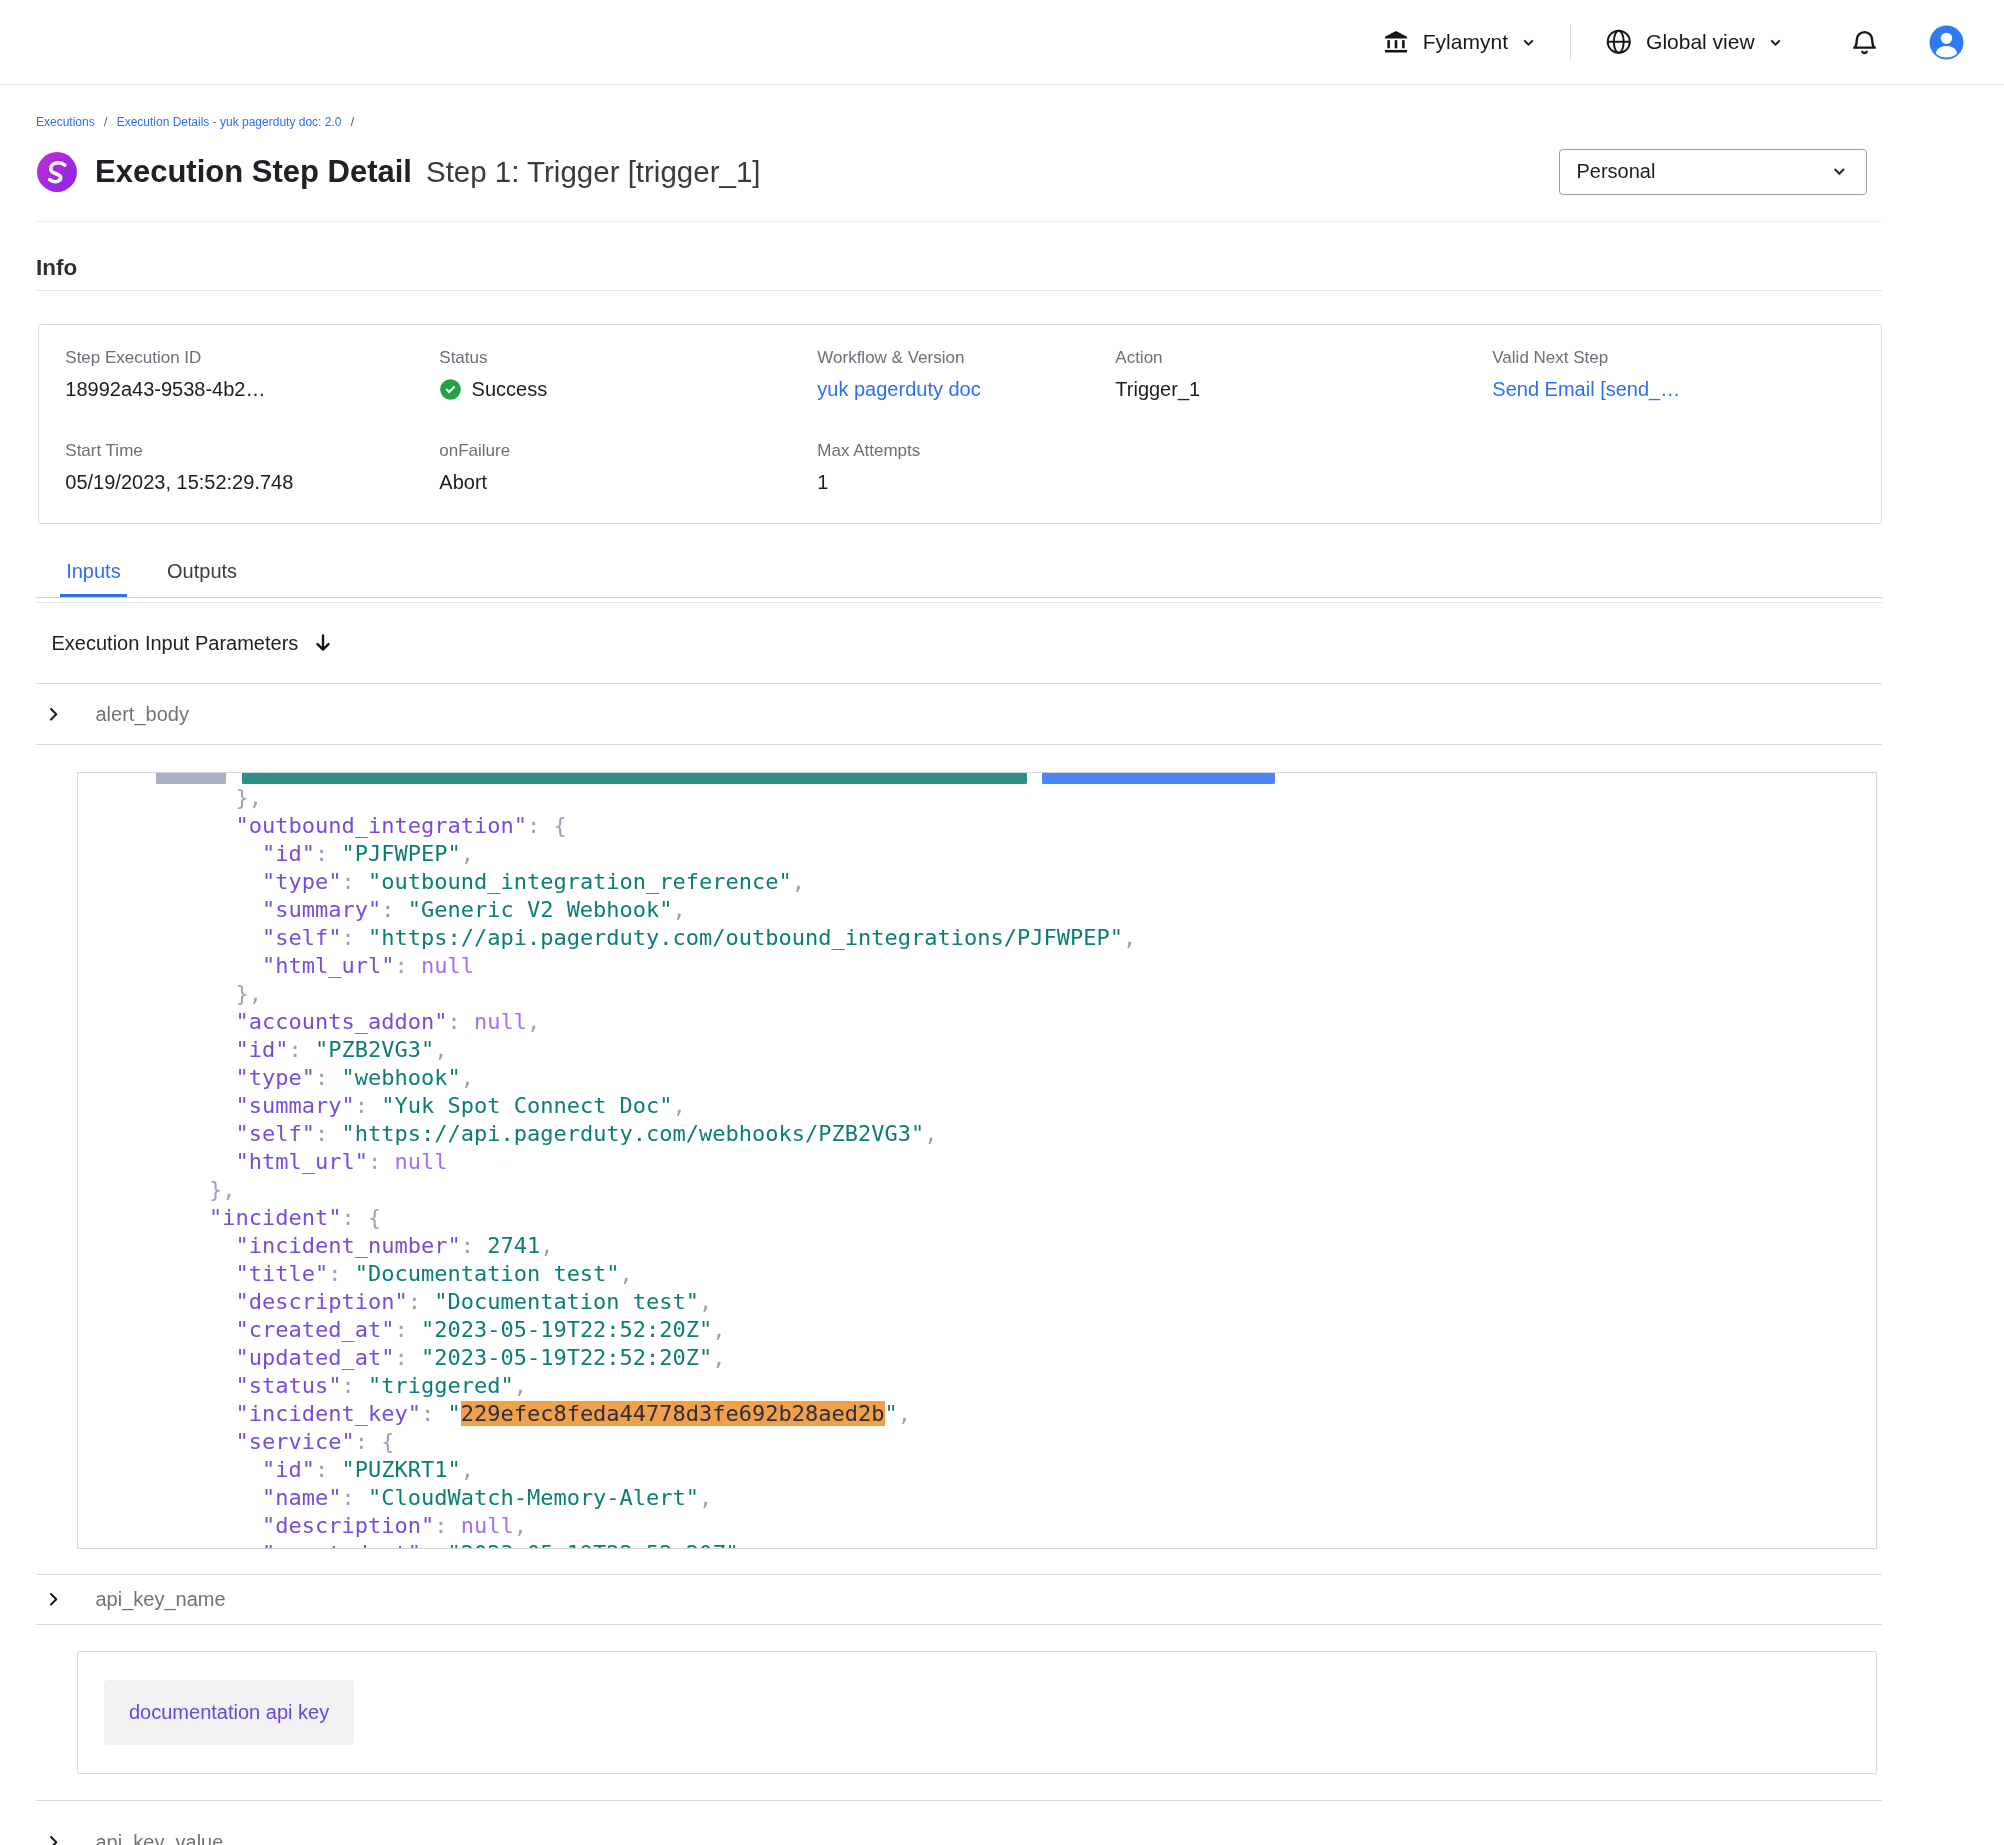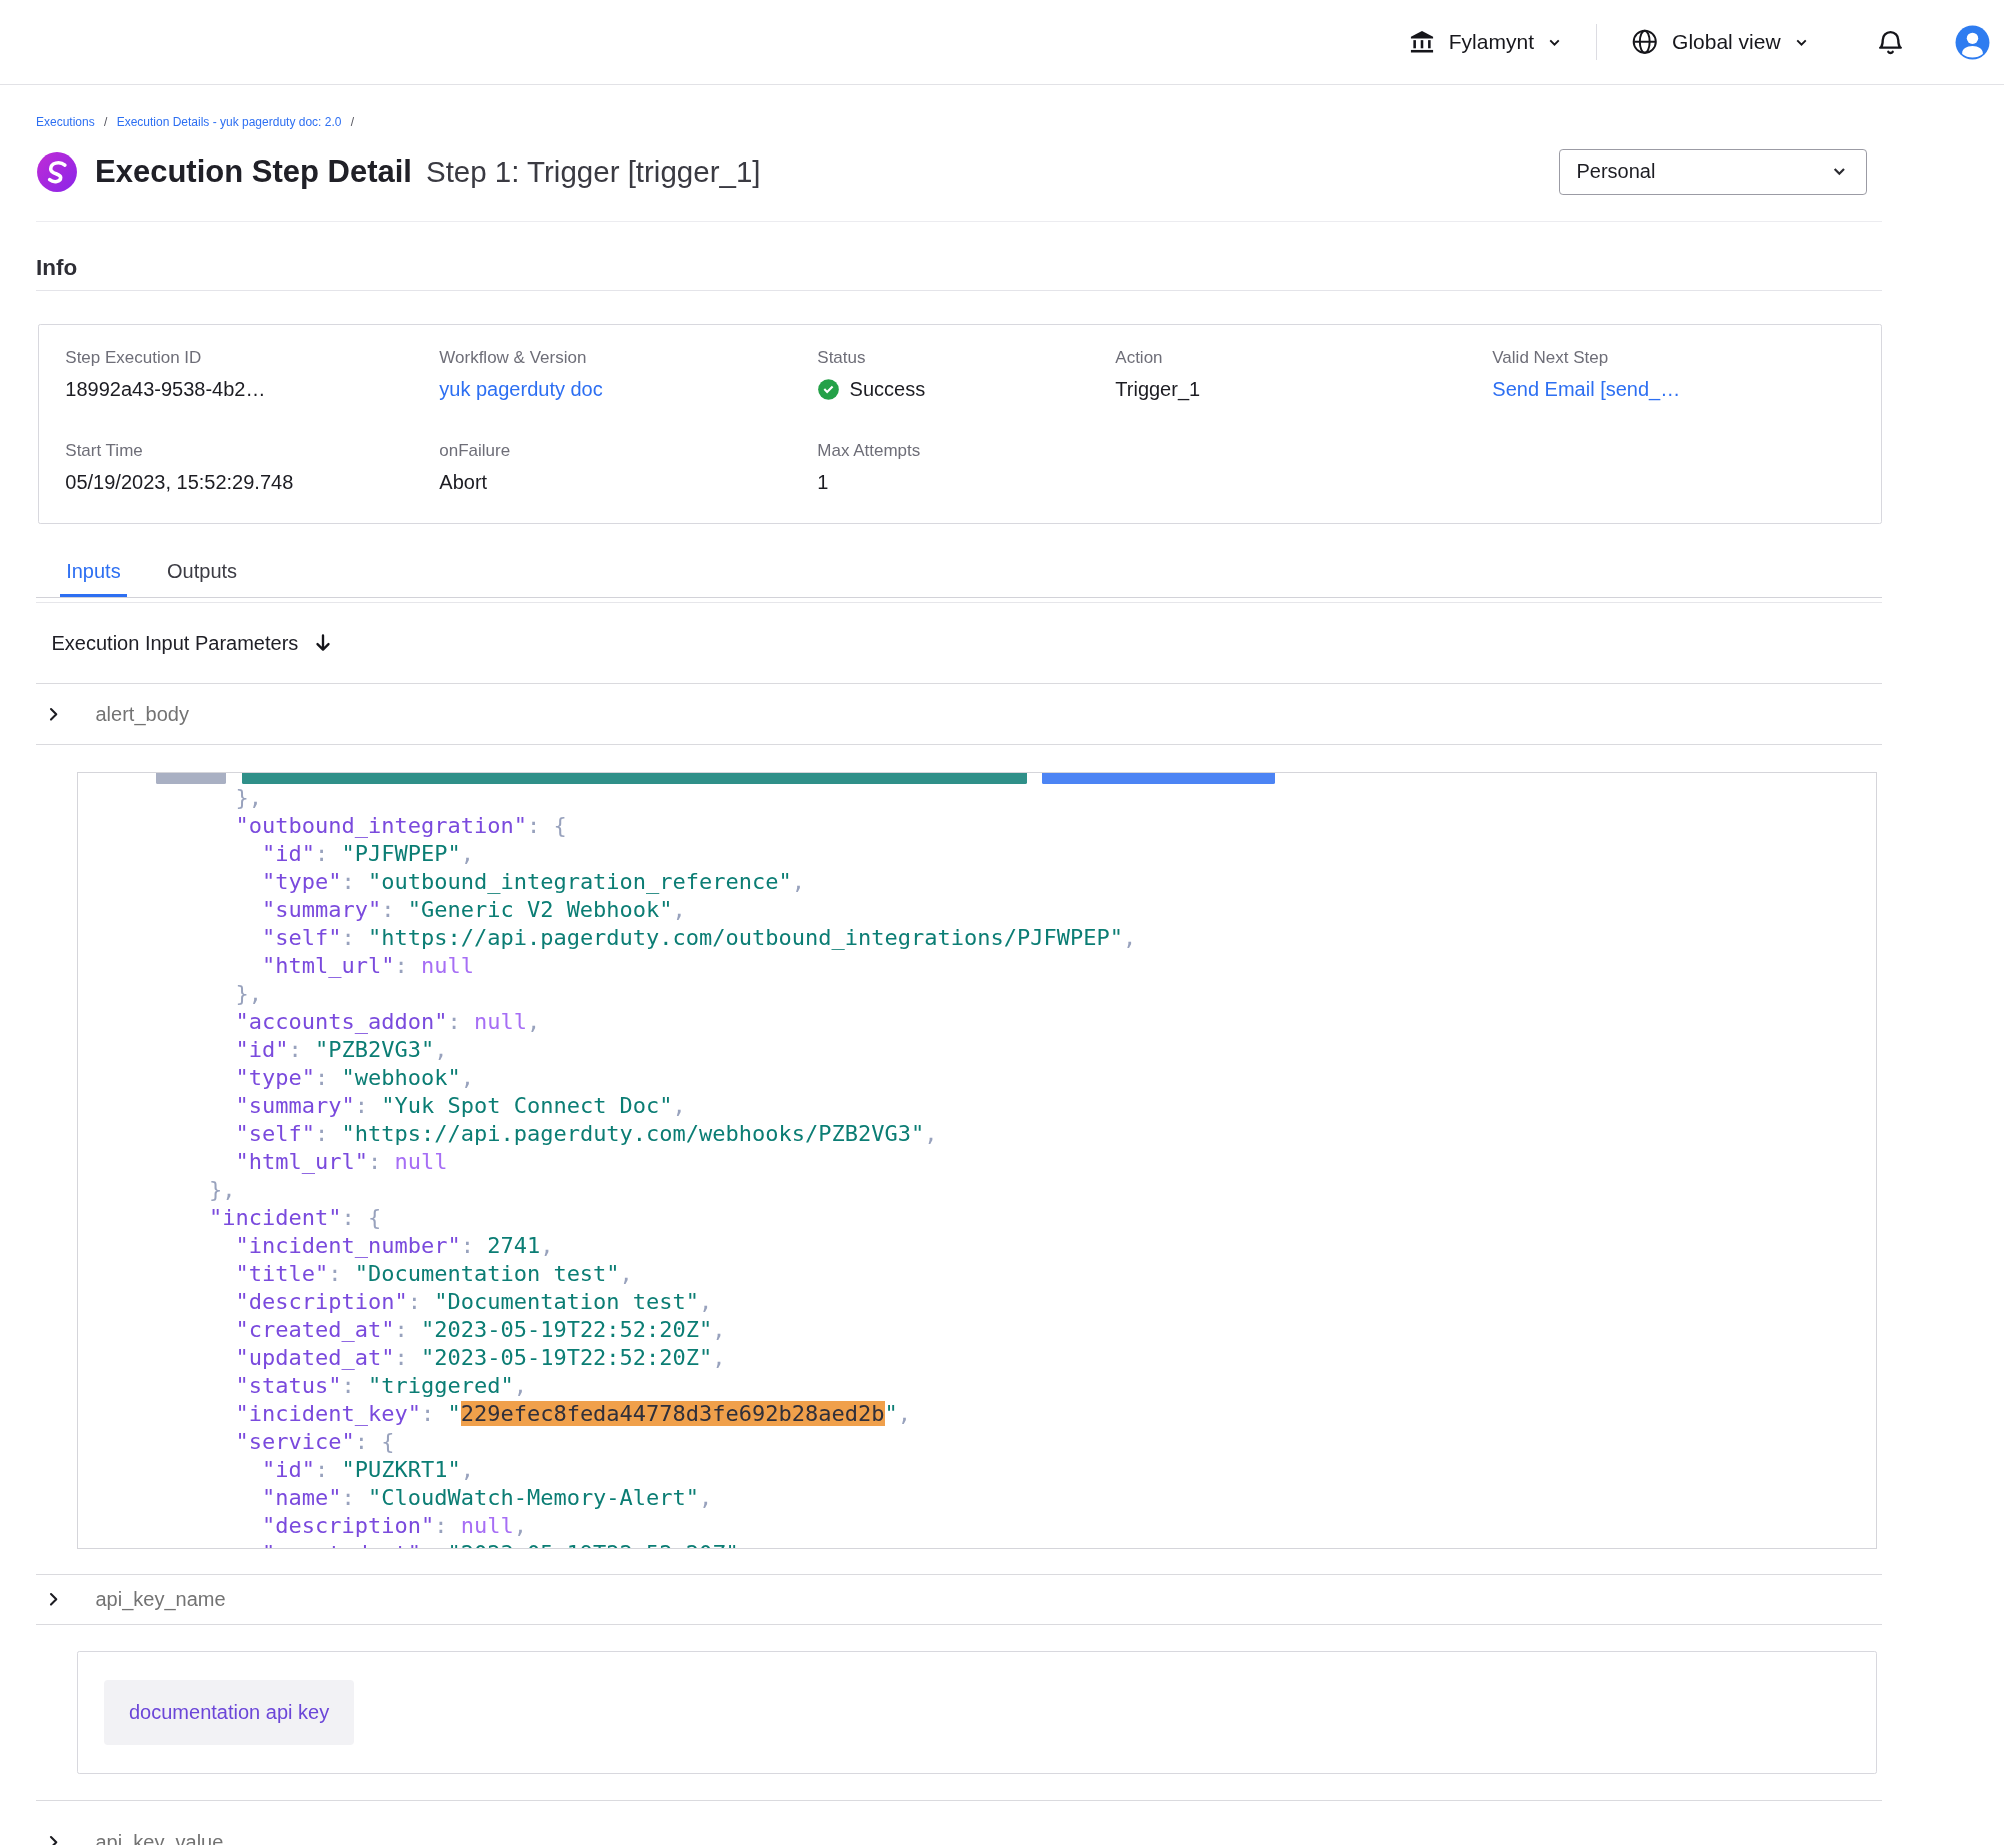--- a/index.html
+++ b/index.html
@@ -2,21 +2,21 @@
 <html style="font-size:12.4px"><head>
 <meta charset="utf-8">
 <style>
   *{box-sizing:border-box;margin:0;padding:0}
   html,body{width:2005px;height:1846px;overflow:hidden;background:#fff;
     font-family:"Liberation Sans",sans-serif;color:#18181d}
   a{text-decoration:none}
 
   
   .topbar{height:85px;border-bottom:0.8px solid #e2e2e6;display:flex;align-items:center;
-    justify-content:flex-end;padding:0 14px;background:#fff}
+    justify-content:flex-end;padding:0 40px;background:#fff}
   .tb-group{display:flex;align-items:center;gap:12.4px;font-size:21px;color:#17171c;cursor:pointer}
   .tb-divider{width:0.8px;height:36px;background:#dcdce2;margin:0 33px}
   .icon{display:inline-flex;align-items:center;justify-content:center;flex:none}
   .bell{margin-left:65px;cursor:pointer}
   .avatar{margin-left:48px;cursor:pointer}
 
   
   .content{padding:0 123px 0 36px}
 
   .breadcrumb{margin-top:29.5px;font-size:12px;display:flex;gap:9.3px;align-items:center}
@@ -172,34 +172,34 @@
 
   <h2 class="info-heading">Info</h2>
   <div class="divider-info"></div>
 
   <div class="info-panel">
     <div>
       <div class="field-label">Step Execution ID</div>
       <div class="field-value">18992a43-9538-4b2…</div>
     </div>
     <div>
-      <div class="field-label">Workflow &amp; Version</div>
-      <a class="field-value link">yuk pagerduty doc</a>
-    </div>
-    <div>
       <div class="field-label">Status</div>
       <div class="field-value status-value">
         <span class="icon">
           <svg width="23" height="23" viewBox="0 0 20 20">
               <circle cx="10" cy="10" r="9" fill="#24a148"></circle>
               <path d="M8.8 13.4 5.7 10.3l1.3-1.3 1.8 1.8 4.1-4.1 1.3 1.3z" fill="#fff"></path>
             </svg>
         </span>
         <span>Success</span>
       </div>
+    </div>
+    <div>
+      <div class="field-label">Workflow &amp; Version</div>
+      <a class="field-value link">yuk pagerduty doc</a>
     </div>
     <div>
       <div class="field-label">Action</div>
       <div class="field-value">Trigger_1</div>
     </div>
     <div>
       <div class="field-label">Valid Next Step</div>
       <a class="field-value link">Send Email [send_…</a>
     </div>
     <div>

